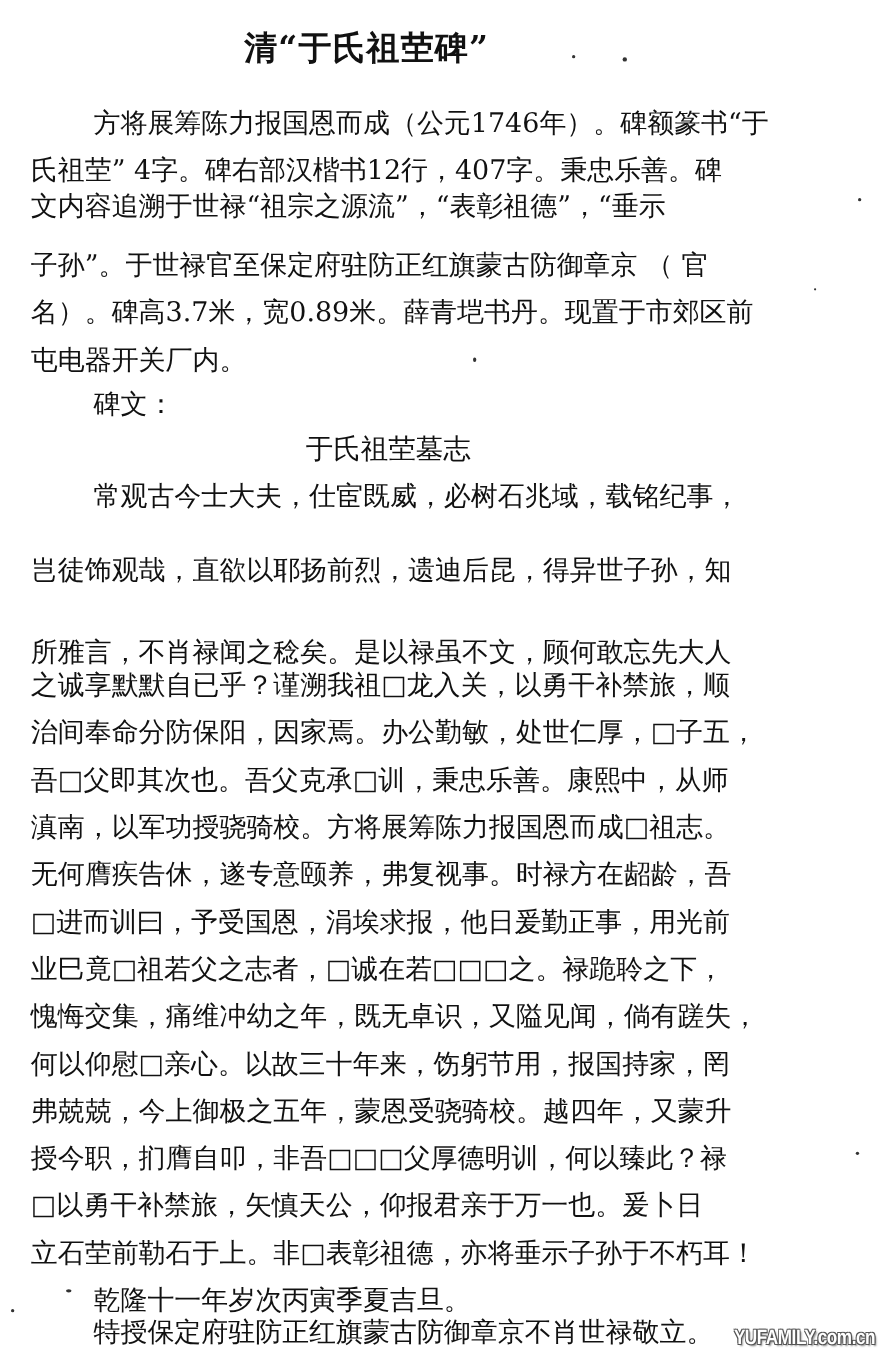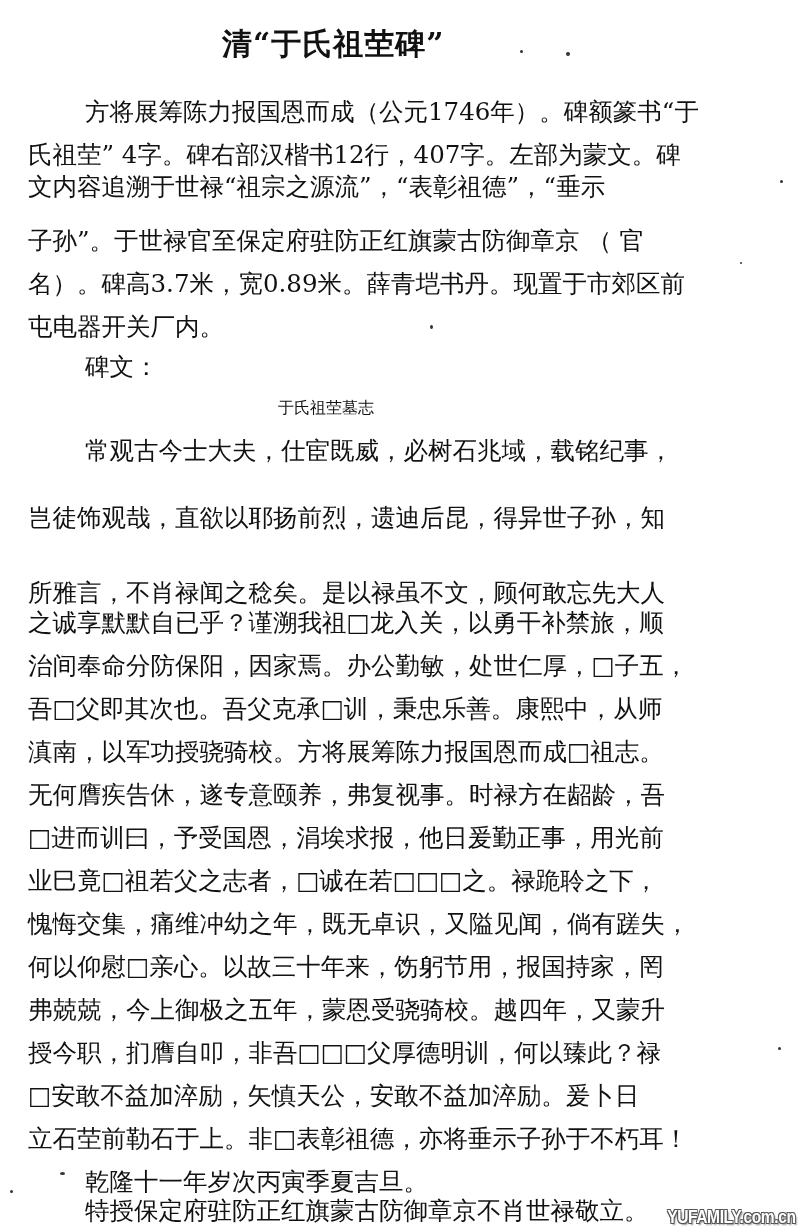--- a/index.html
+++ b/index.html
@@ -32,21 +32,21 @@
     }
     .line {
       position: absolute;
       left: 28px;
       font-size: 24.5px;
       line-height: 30px;
       white-space: nowrap;
       letter-spacing: 0px;
     }
     .line.indent { left: 85px; }
-    .line.subtitle { left: 278px; font-size: 16px; }
+    .line.subtitle { left: 278px; font-size: 25px; }
     .watermark {
       position: absolute;
       right: 4px;
       bottom: 4px;
       font-family: "Liberation Sans", "DejaVu Sans", sans-serif;
       font-weight: bold;
       font-size: 19px;
       color: #ffffff;
       letter-spacing: -0.5px;
       text-shadow: 1px 1px 0 #555, -1px -1px 0 #555, 1px -1px 0 #555, -1px 1px 0 #555, 2px 2px 2px #888;
@@ -60,21 +60,21 @@
     }
   </style>
 </head>
 <body>
 
 <div class="page">
 
   <div class="title">清“于氏祖茔碑”</div>
 
   <div class="line indent" style="top:97px;">方将展筹陈力报国恩而成（公元1746年）。碑额篆书“于</div>
-  <div class="line" style="top:140px;">氏祖茔” 4字。碑右部汉楷书12行，407字。左部为蒙文。碑</div>
+  <div class="line" style="top:140px;">氏祖茔” 4字。碑右部汉楷书12行，407字。秉忠乐善。碑</div>
   <div class="line" style="top:172px;text-align:center;">文内容追溯于世禄“祖宗之源流”，“表彰祖德”，“垂示</div>
   <div class="line" style="top:226px;">子孙”。于世禄官至保定府驻防正红旗蒙古防御章京 （ 官</div>
   <div class="line" style="top:269px;">名）。碑高3.7米，宽0.89米。薛青垲书丹。现置于市郊区前</div>
   <div class="line" style="top:312px;">屯电器开关厂内。</div>
 
   <div class="line indent" style="top:352px;">碑文：</div>
 
   <div class="line subtitle" style="top:393px;">于氏祖茔墓志</div>
 
   <div class="line indent" style="top:436px;">常观古今士大夫，仕宦既威，必树石兆域，载铭纪事，</div>
@@ -84,21 +84,21 @@
   <div class="line" style="top:651px;">治间奉命分防保阳，因家焉。办公勤敏，处世仁厚，□子五，</div>
   <div class="line" style="top:694px;">吾□父即其次也。吾父克承□训，秉忠乐善。康熙中，从师</div>
   <div class="line" style="top:737px;">滇南，以军功授骁骑校。方将展筹陈力报国恩而成□祖志。</div>
   <div class="line" style="top:780px;">无何膺疾告休，遂专意颐养，弗复视事。时禄方在龆龄，吾</div>
   <div class="line" style="top:823px;">□进而训曰，予受国恩，涓埃求报，他日爰勤正事，用光前</div>
   <div class="line" style="top:866px;">业巳竟□祖若父之志者，□诚在若□□□之。禄跪聆之下，</div>
   <div class="line" style="top:909px;">愧悔交集，痛维冲幼之年，既无卓识，又隘见闻，倘有蹉失，</div>
   <div class="line" style="top:952px;">何以仰慰□亲心。以故三十年来，饬躬节用，报国持家，罔</div>
   <div class="line" style="top:1038px;">授今职，扪膺自叩，非吾□□□父厚德明训，何以臻此？禄</div>
   <div class="line" style="top:995px;">弗兢兢，今上御极之五年，蒙恩受骁骑校。越四年，又蒙升</div>
-  <div class="line" style="top:1081px;">□安敢不益加淬励，矢慎天公，安敢不益加淬励。爰卜日</div>
+  <div class="line" style="top:1081px;">□以勇干补禁旅，矢慎天公，仰报君亲于万一也。爰卜日</div>
   <div class="line" style="top:1124px;">立石茔前勒石于上。非□表彰祖德，亦将垂示子孙于不朽耳！</div>
 
   <div class="line indent" style="top:1145px; top:1167px;">乾隆十一年岁次丙寅季夏吉旦。</div>
   <div class="line indent" style="top:1196px;">特授保定府驻防正红旗蒙古防御章京不肖世禄敬立。</div>
 
   <div class="speck" style="left:566px;top:52px;width:4px;height:4px;"></div>
   <div class="speck" style="left:520px;top:50px;width:3px;height:3px;"></div>
   <div class="speck" style="left:780px;top:180px;width:3px;height:3px;"></div>
   <div class="speck" style="left:430px;top:325px;width:3px;height:4px;"></div>
   <div class="speck" style="left:60px;top:1172px;width:5px;height:3px;"></div>

